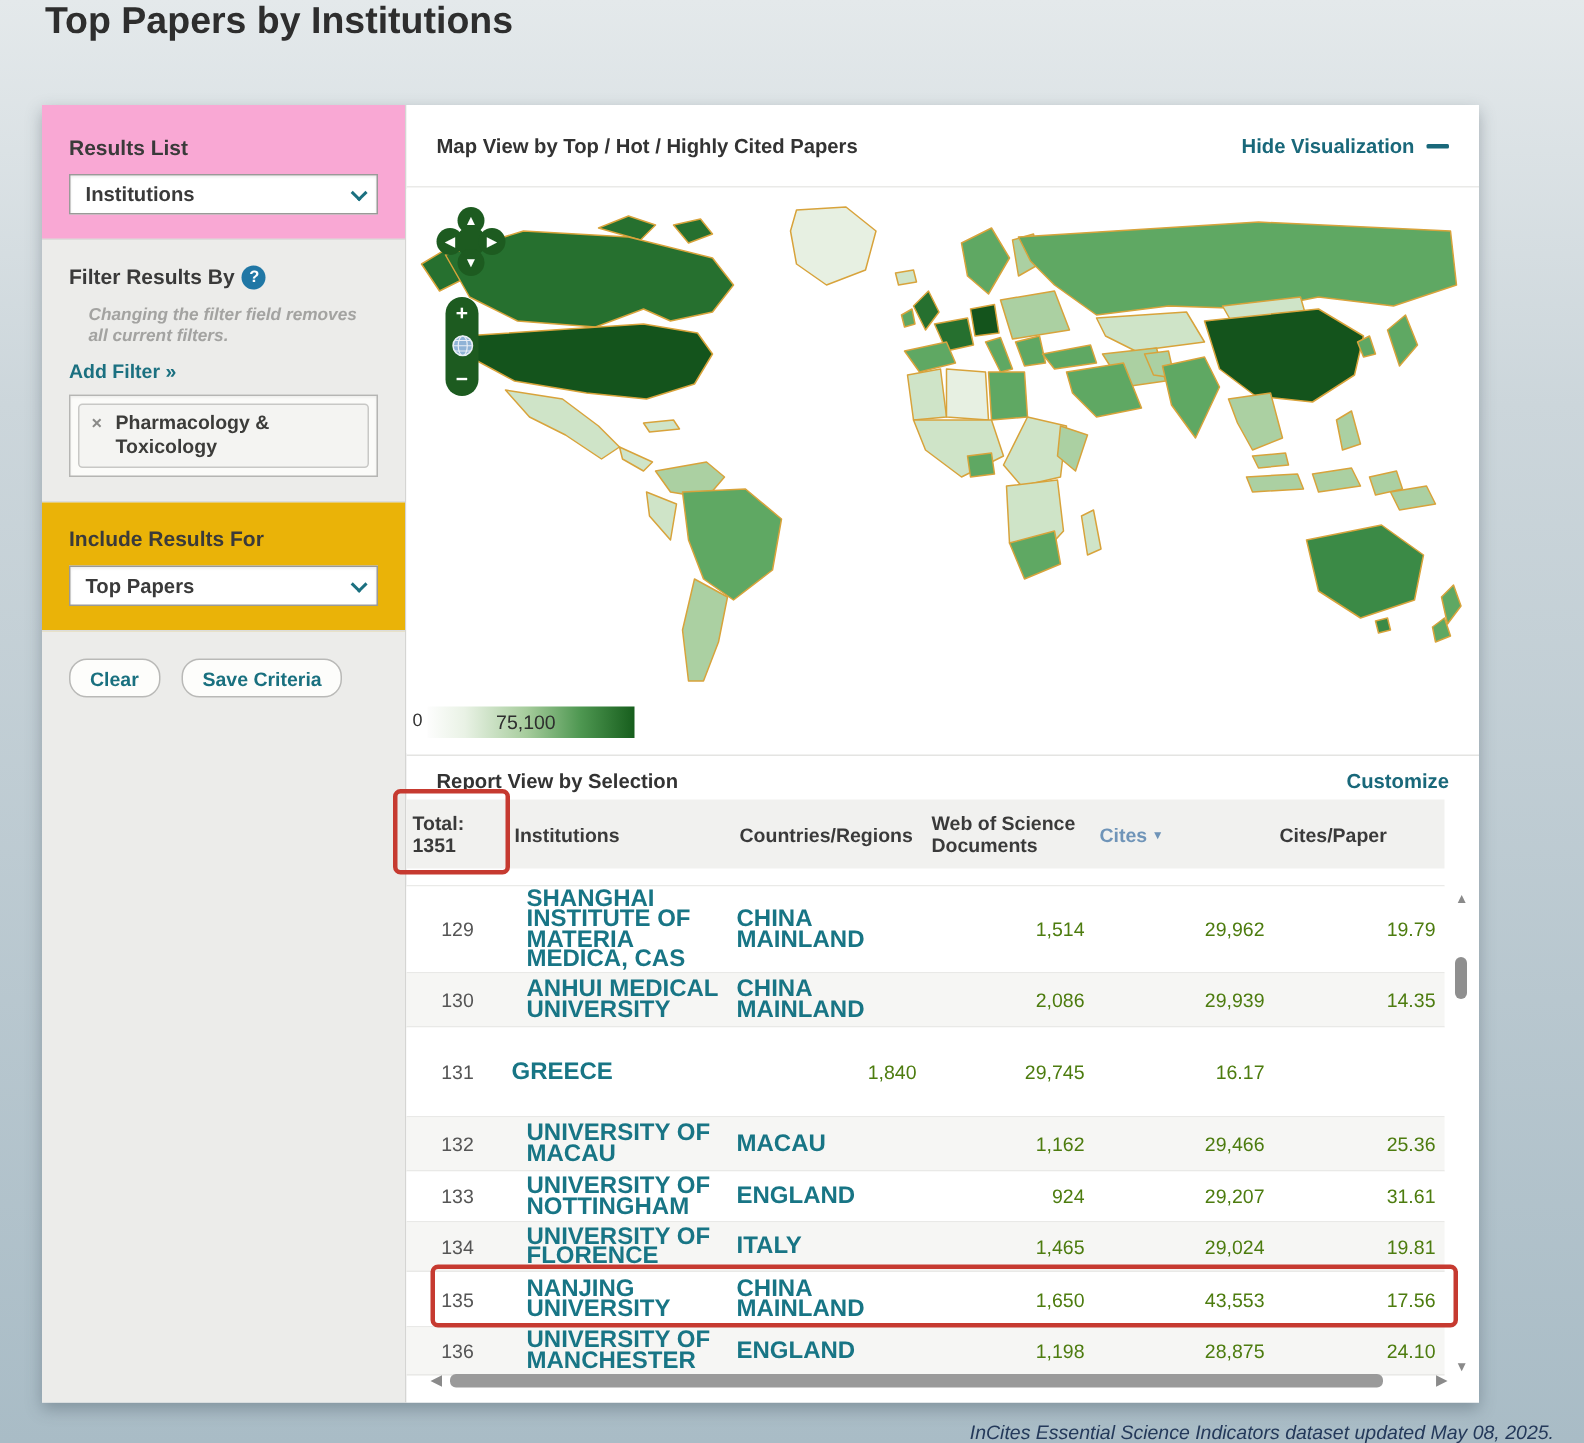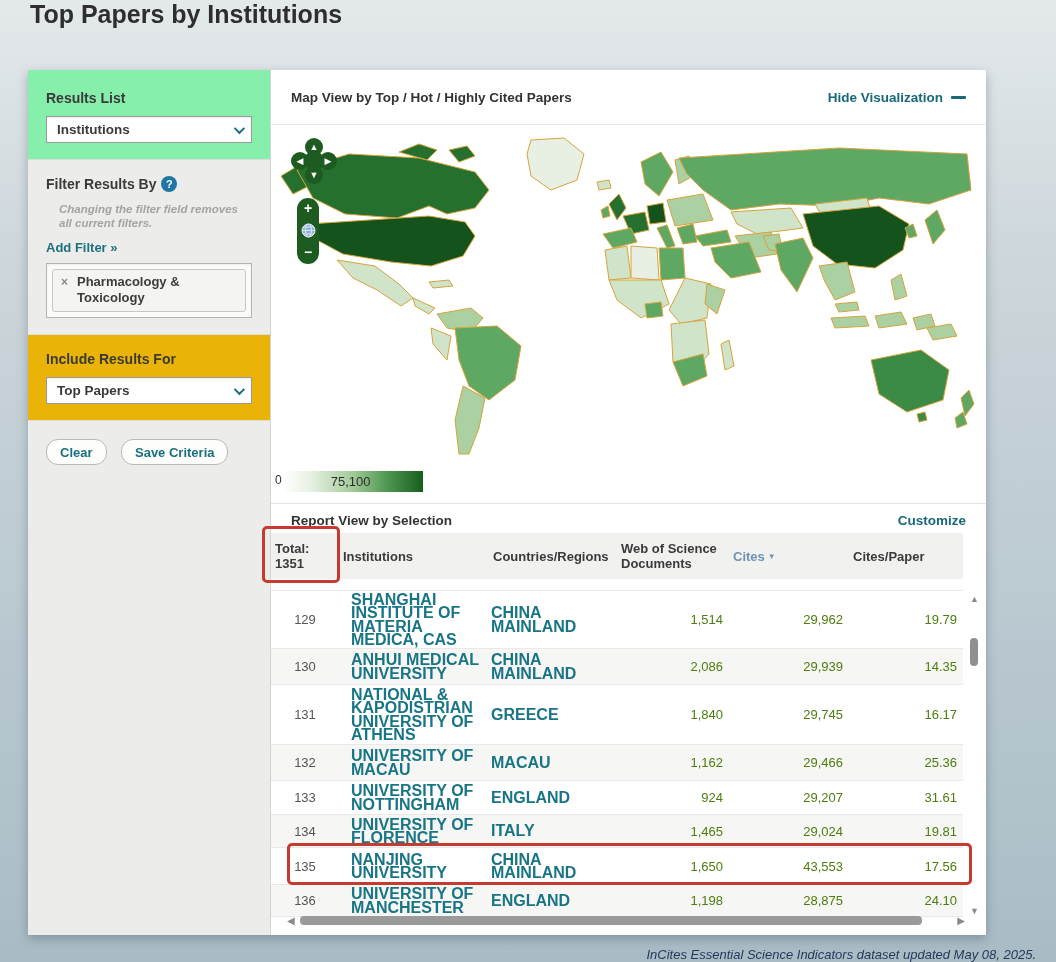--- a/index.html
+++ b/index.html
@@ -8,21 +8,21 @@
           background:linear-gradient(180deg,#e4e9eb 0%, #ccd6db 28%, #a9bcc6 100%); }
   .page-title { position:absolute; left:30px; top:0px; font-size:25px; font-weight:bold; color:#2e2e2e; }
 
   .card { position:absolute; left:28px; top:70px; width:958px; height:865px; background:#fff;
           box-shadow:0 4px 10px rgba(55,70,80,.35); }
 
   
   .sidebar { position:absolute; left:0; top:0; width:243px; height:100%;
              background:#ececea; border-right:1px solid #d5d5d3; }
   .sb { padding:16px 18px; border-bottom:1px solid #dcdcda; }
-  .s1 { background:#86efac; padding-top:20px; }
+  .s1 { background:#f9a8d4; padding-top:20px; }
   .s2 { background:#ececea; }
   .s3 { background:#eab308; }
   .s4 { background:#ececea; border-bottom:none; padding-top:18px; }
   .sb-label { font-size:14px; font-weight:bold; color:#3a3a3a; margin-bottom:10px; }
   .dropdown { height:27px; background:#fff; border:1px solid #9a9a98; display:flex; align-items:center;
               justify-content:space-between; padding:0 9px 0 10px; font-size:13.5px; font-weight:bold;
               color:#3a3a3a; cursor:pointer; box-shadow:inset 0 1px 2px rgba(0,0,0,.08); }
   .chev { width:8px; height:8px; border-right:2px solid #1b7080; border-bottom:2px solid #1b7080;
           transform:rotate(45deg) translateY(-2px); }
   .help { display:inline-flex; width:16px; height:16px; border-radius:50%; background:#2077a5; color:#fff;
@@ -293,21 +293,20 @@
           <div class="trow alt">
             <span class="cell rank">130</span>
             <span class="cell inst">ANHUI MEDICAL UNIVERSITY</span>
             <span class="cell country">CHINA MAINLAND</span>
             <span class="cell num">2,086</span>
             <span class="cell num">29,939</span>
             <span class="cell num">14.35</span>
           </div>
           <div class="trow">
             <span class="cell rank">131</span>
-            <span class="cell inst">NATIONAL &amp; KAPODISTRIAN UNIVERSITY OF ATHENS</span>
             <span class="cell country">GREECE</span>
             <span class="cell num">1,840</span>
             <span class="cell num">29,745</span>
             <span class="cell num">16.17</span>
           </div>
           <div class="trow alt">
             <span class="cell rank">132</span>
             <span class="cell inst">UNIVERSITY OF MACAU</span>
             <span class="cell country">MACAU</span>
             <span class="cell num">1,162</span>

